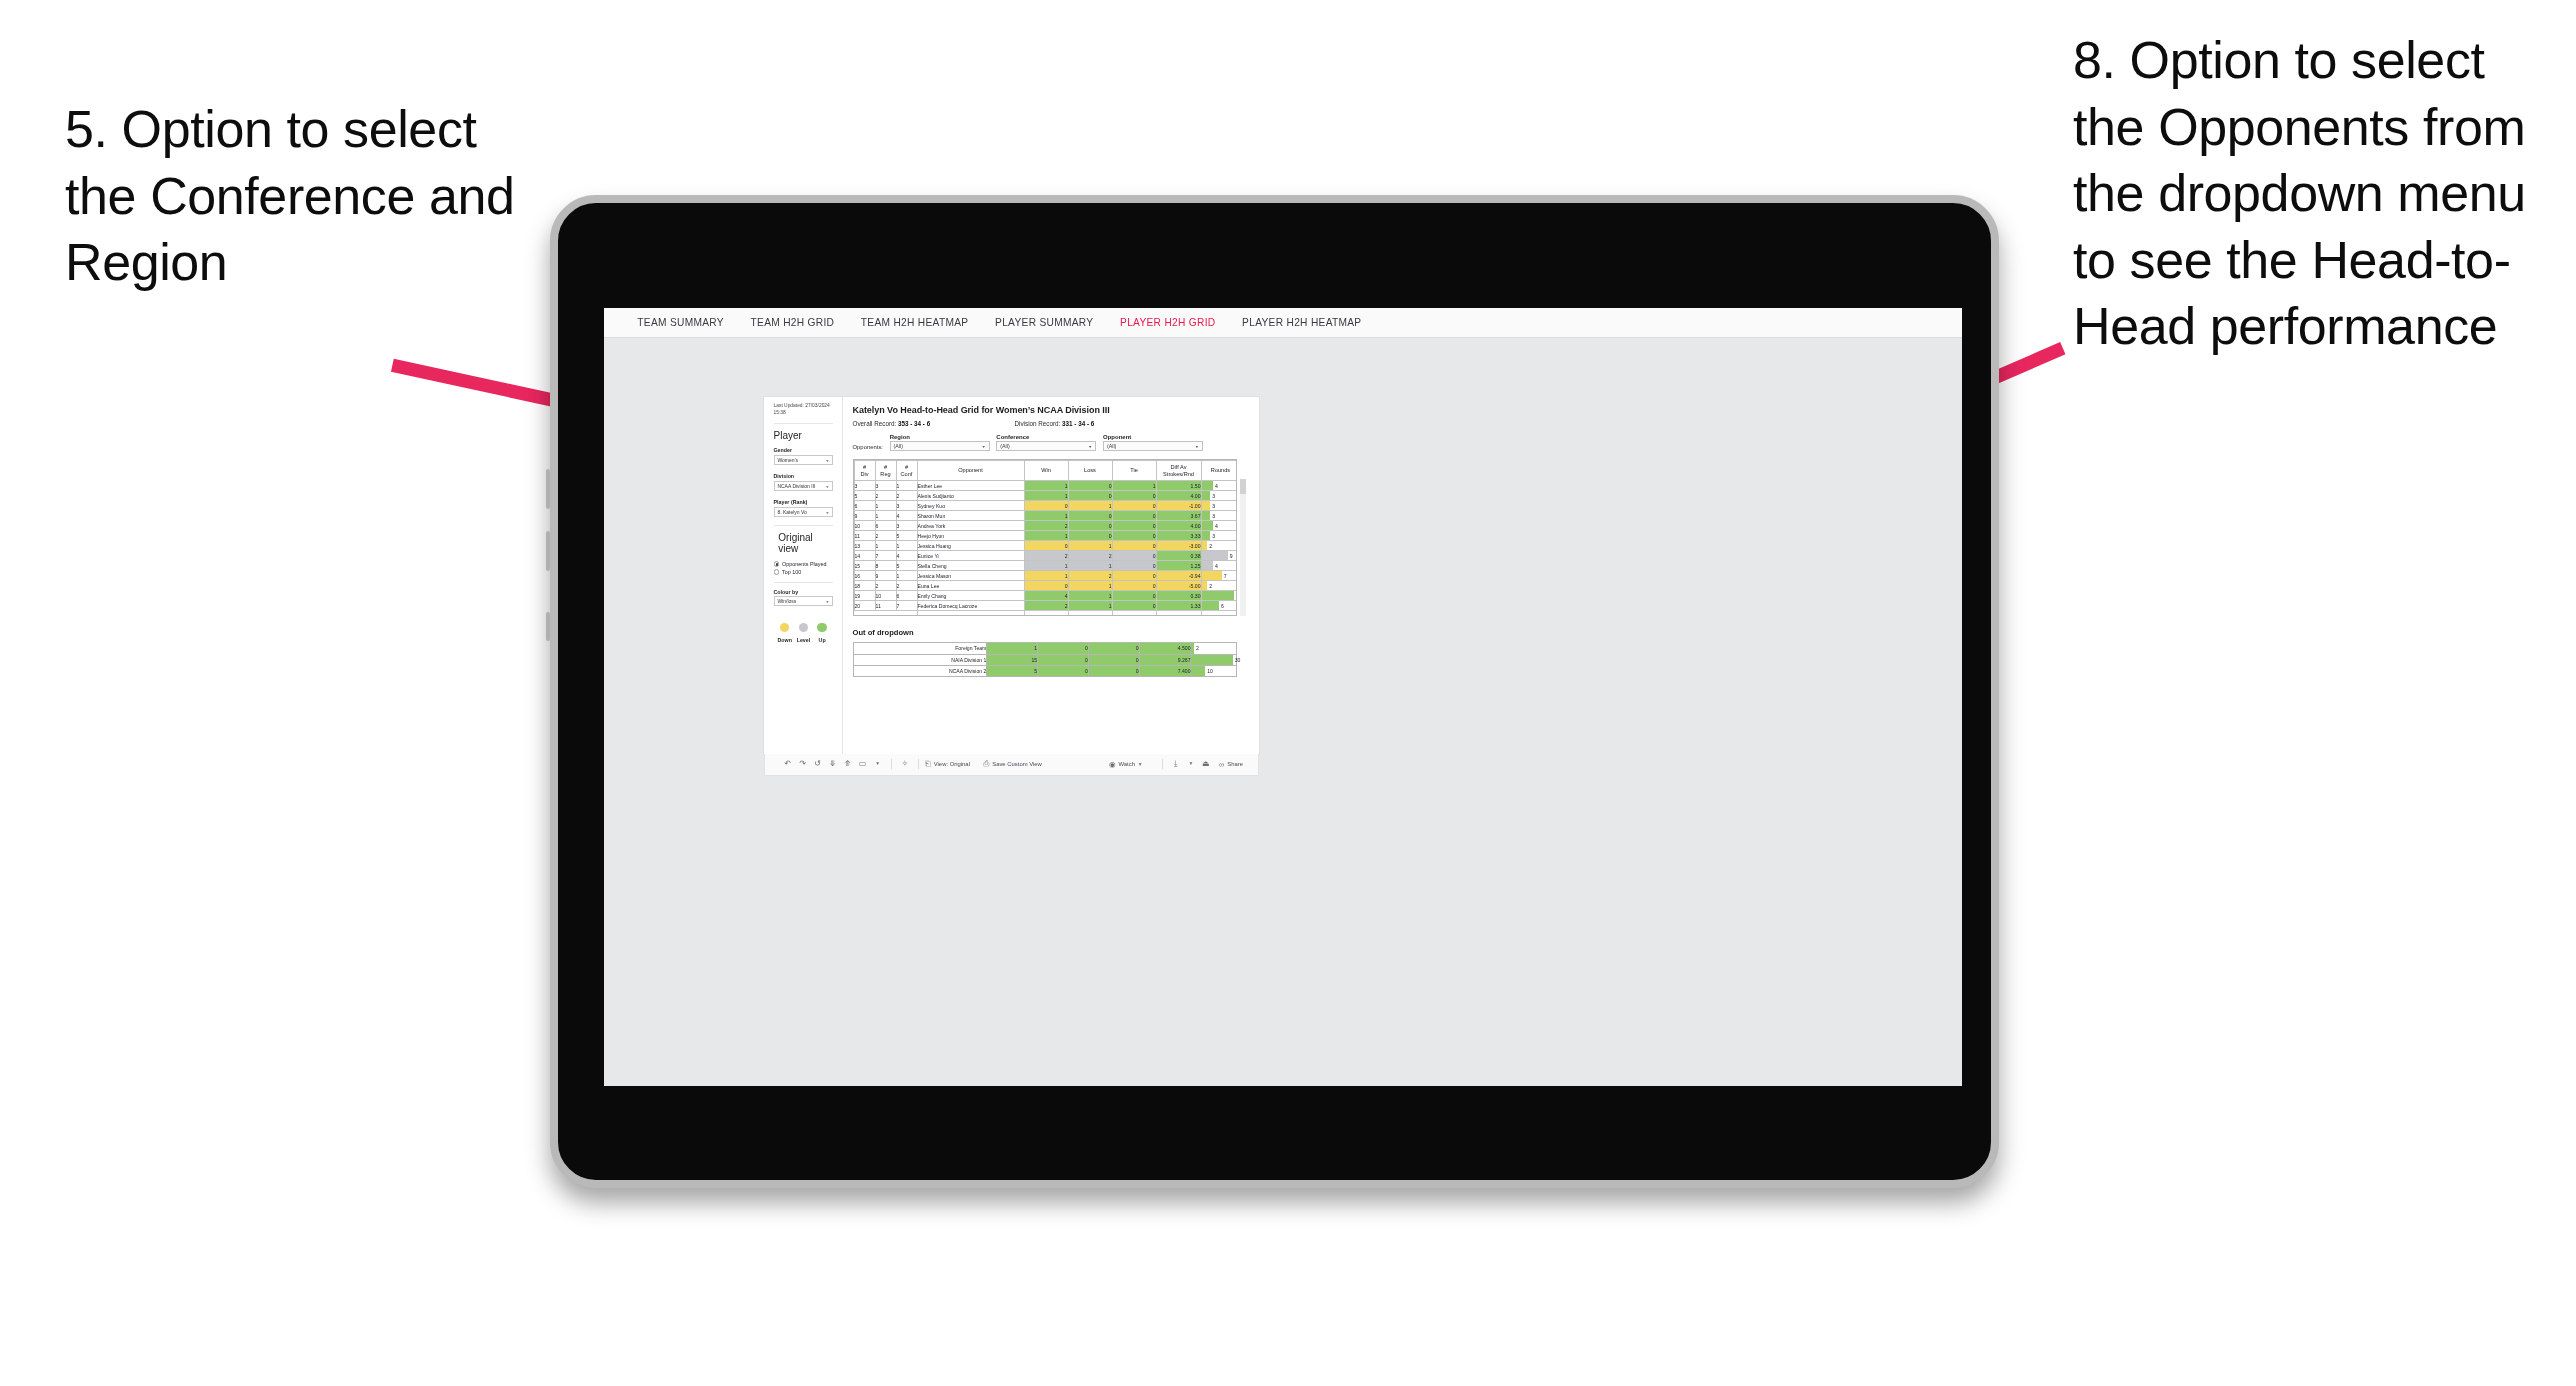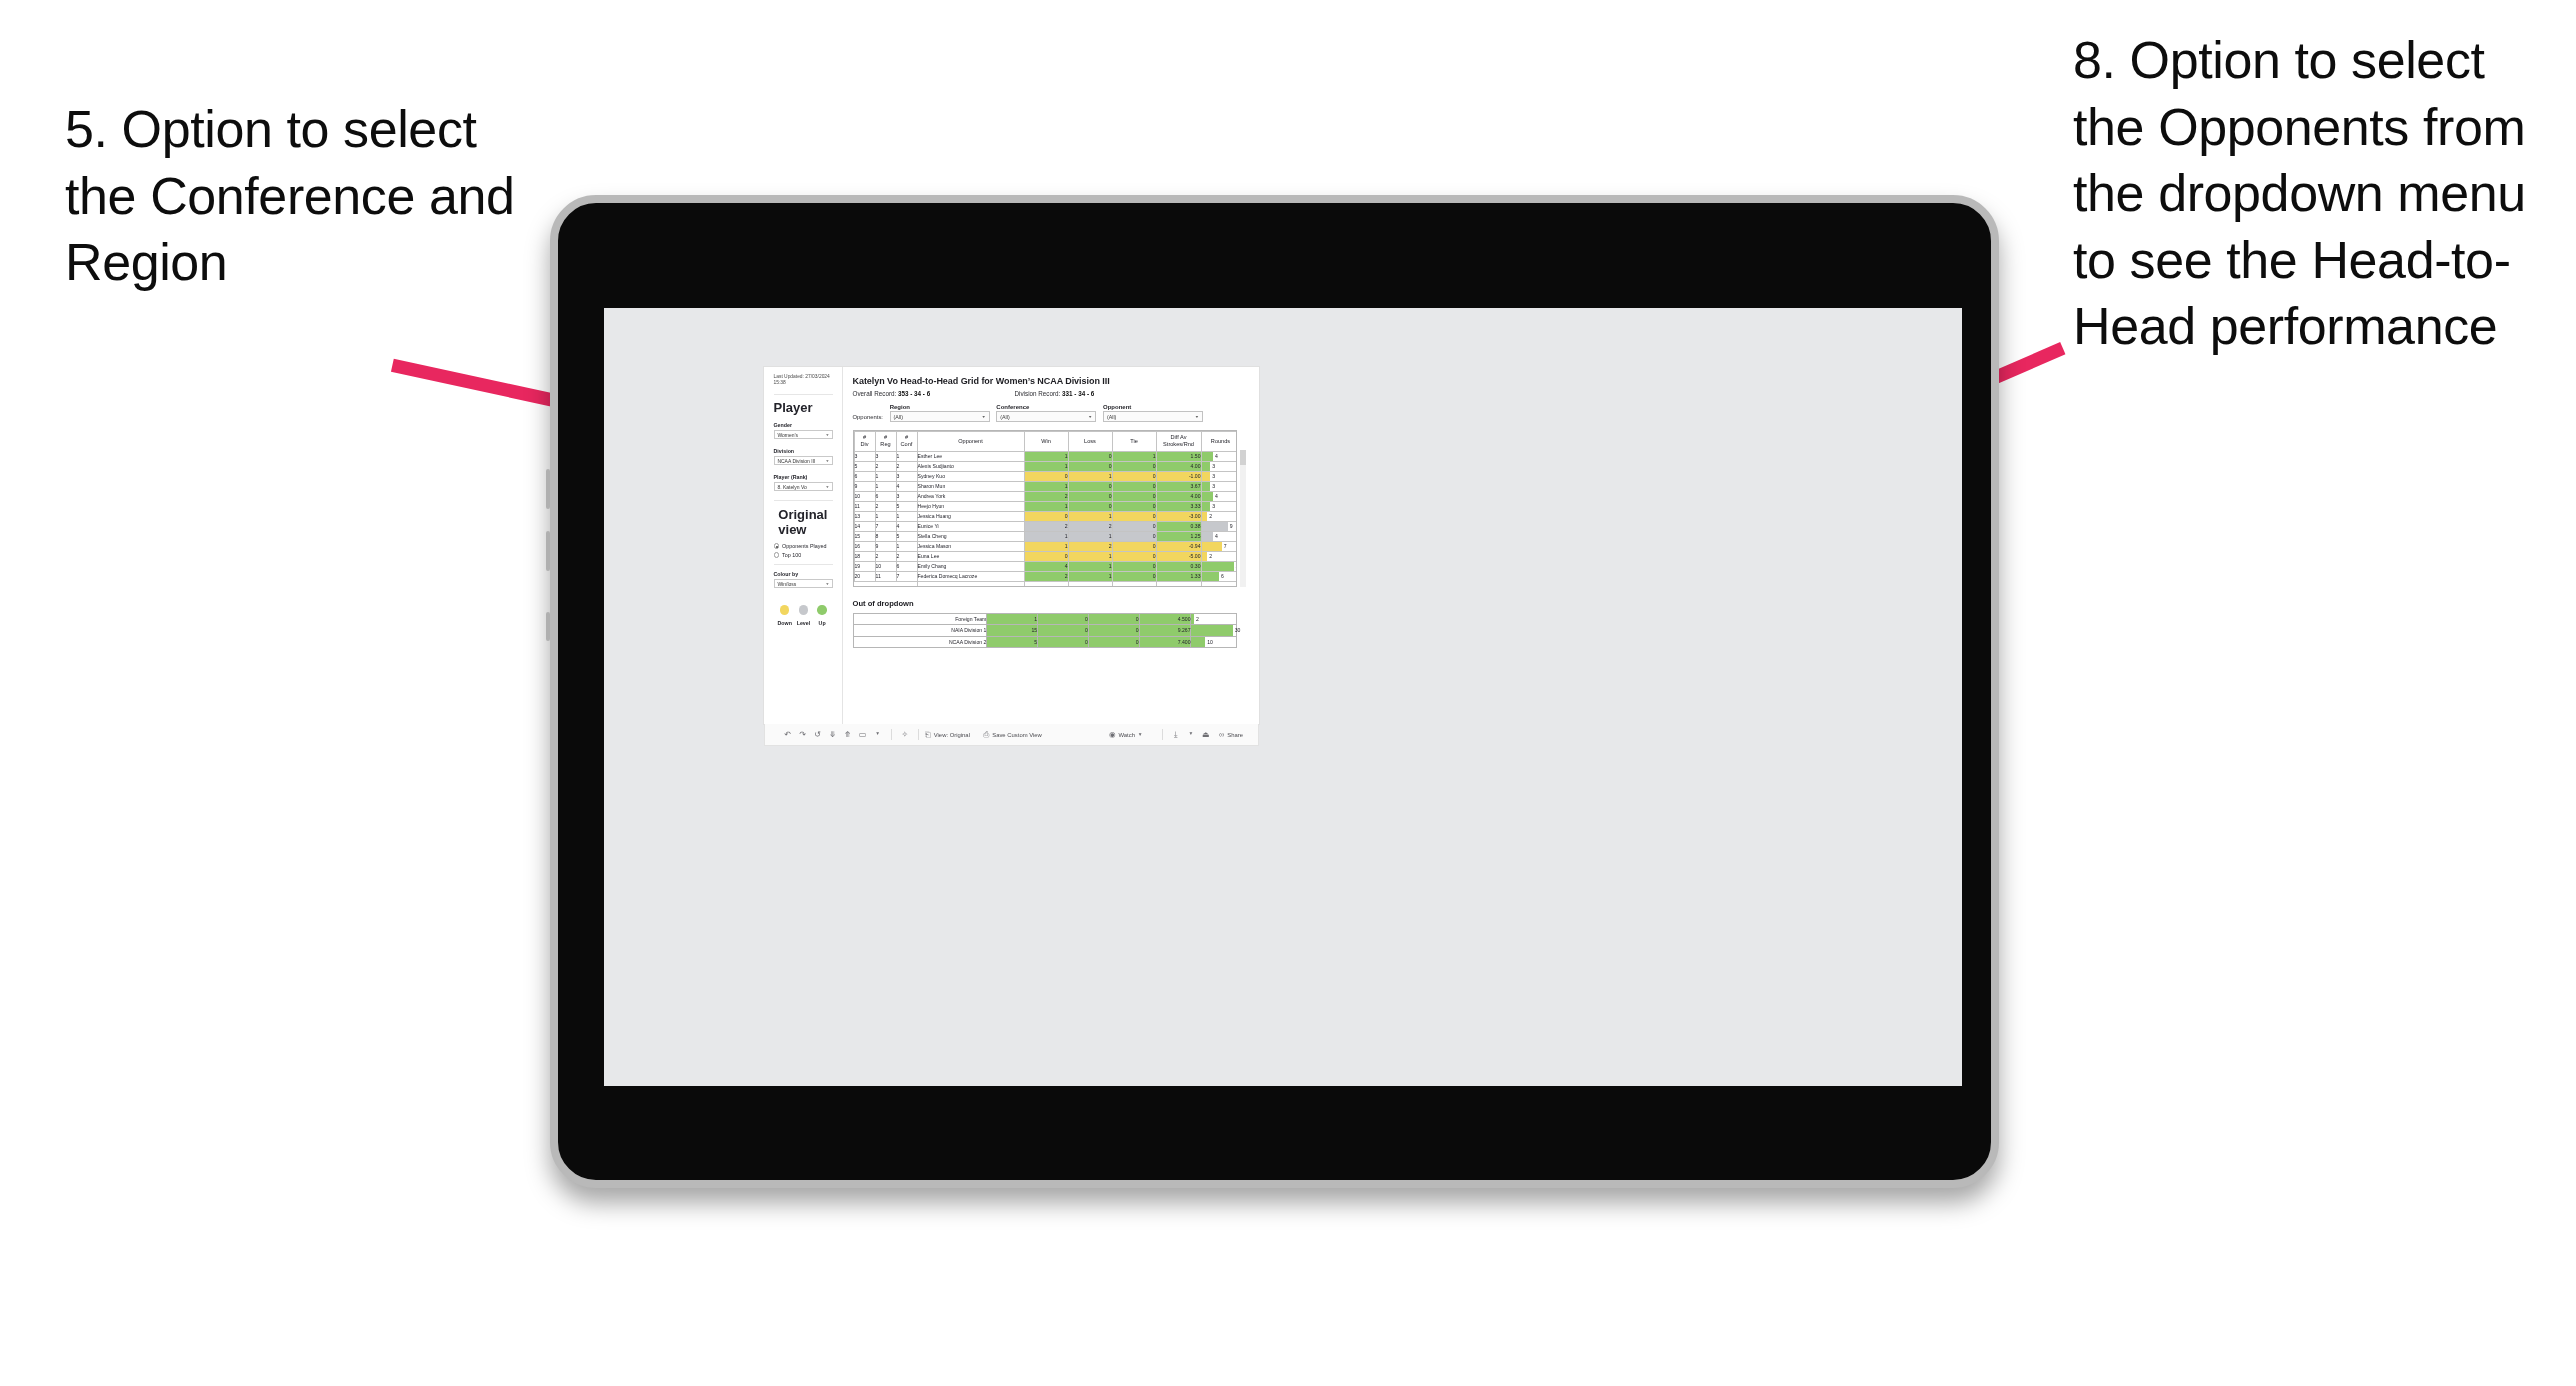--- a/index.html
+++ b/index.html
@@ -108,21 +108,21 @@
     box-shadow:0 0 0 1px #e0e0e0;
   }
 
   
   #viz-sidebar {
     width:79px; flex:0 0 79px; padding:6.7px 8.6px 0 9.5px;
     border-right:1px solid #e4e4e4; background:#fff;
   }
   .last-updated { font-size:4.9px; color:#4a4a4a; line-height:1.35; }
   .side-rule { height:1px; background:#e6e6e6; margin:6.7px 0 5.7px 0; }
-  .side-h { font-size:13px; font-weight:bold; color:#23232a; margin:0 0 6.7px 0; }
+  .side-h { font-size:10px; font-weight:normal; color:#23232a; margin:0 0 6.7px 0; }
   .side-h.indent { padding-left:4.8px; }
   .field-label { font-size:5.3px; font-weight:bold; color:#23232a; margin-bottom:1.9px; }
   .dd {
     height:9.5px; border:1px solid #c9c9c9; background:#fff;
     display:flex; align-items:center; justify-content:space-between;
     padding:0 2.9px; font-size:5px; color:#333; margin-bottom:8.6px;
   }
   .dd .caret { font-size:4.3px; color:#6d6d6d; transform:scaleY(0.75); }
   .radio-row { display:flex; align-items:center; gap:2.9px; margin-bottom:2.4px; font-size:5.4px; color:#25252b; }
   .radio {
@@ -223,20 +223,28 @@
 </svg>
 
 <div id="tablet">
   <div class="tab-btn" id="btn-vol1"></div>
   <div class="tab-btn" id="btn-vol2"></div>
   <div class="tab-btn" id="btn-pwr"></div>
 
   <div id="tablet-screen">
 
 
+    <div id="subnav">
+      <div class="subnav-item">TEAM SUMMARY</div>
+      <div class="subnav-item">TEAM H2H GRID</div>
+      <div class="subnav-item">TEAM H2H HEATMAP</div>
+      <div class="subnav-item">PLAYER SUMMARY</div>
+      <div class="subnav-item active">PLAYER H2H GRID</div>
+      <div class="subnav-item">PLAYER H2H HEATMAP</div>
+    </div>
 
     <div id="canvas">
 
       <div id="viz">
 
         <div id="viz-sidebar">
           <div class="last-updated">Last Updated: 27/03/2024 15:38</div>
           <div class="side-rule"></div>
           <div class="side-h">Player</div>
 

